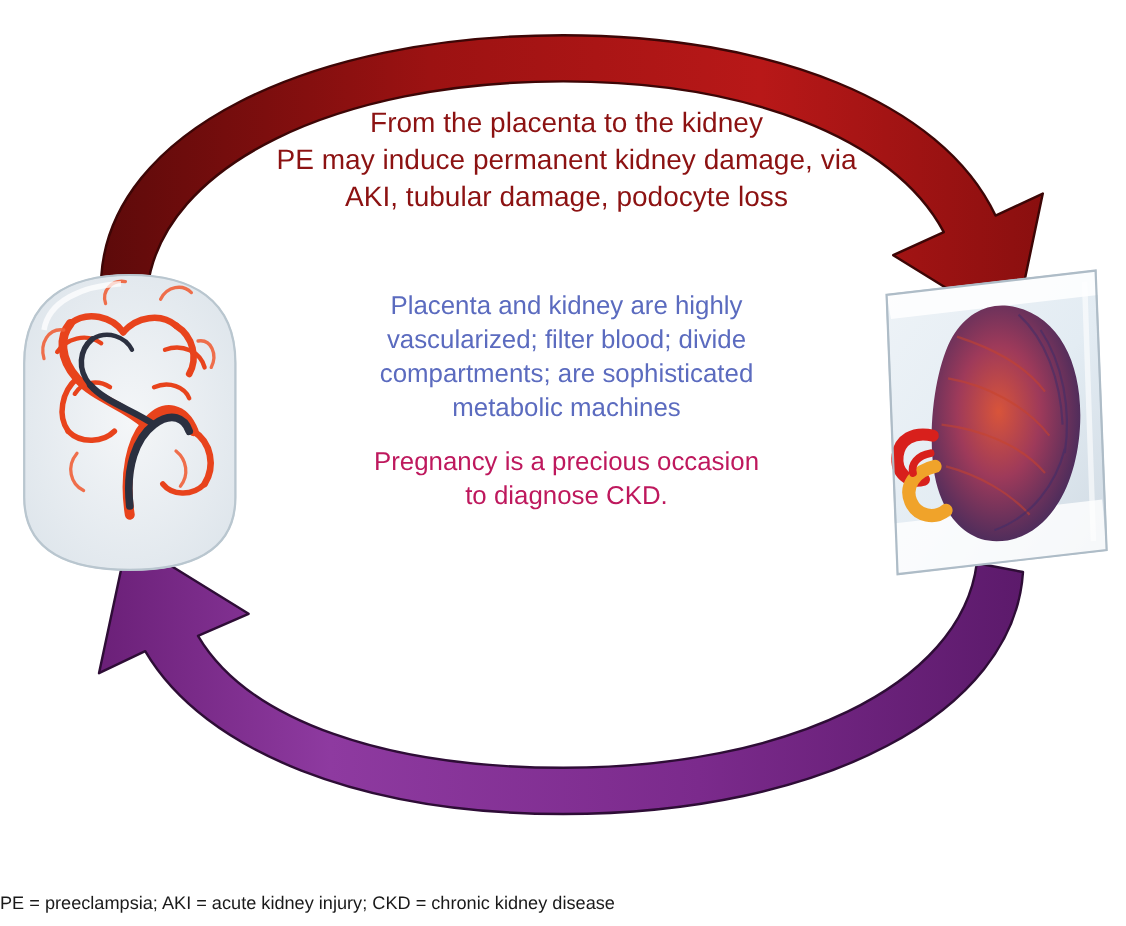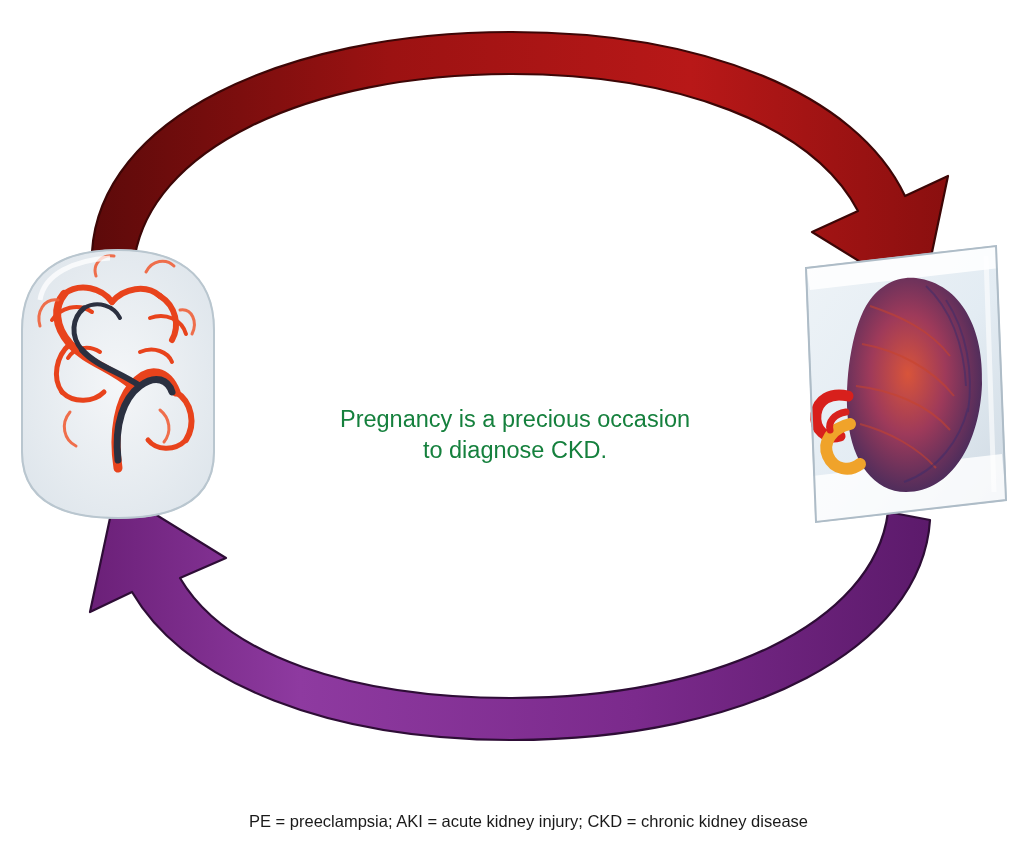--- a/index.html
+++ b/index.html
@@ -44,35 +44,35 @@
     top: 262px;
     width: 520px;
     font-size: 23.5px;
     color: #5b6bbf;
   }
   #mid-text-2 {
     left: 255px;
     top: 404px;
     width: 520px;
     font-size: 23.5px;
-    color: #15803d;
+    color: #be185d;
   }
   #bottom-text {
     left: 225px;
     top: 528px;
     width: 650px;
     font-size: 25.5px;
     color: #2b3c7a;
   }
   #footnote {
     position: absolute;
     left: 0;
     top: 812px;
     width: 808px;
-    text-align: right;
+    text-align: left;
     font-size: 16.5px;
     color: #1a1a1a;
   }
 </style>
 </head>
 <body>
 
 <div id="canvas">
 
   <svg class="svg-layer" viewBox="0 0 1024 842">
@@ -194,21 +194,28 @@
       <g fill="none" stroke-linecap="round">
         <path d="M 848,396 C 830,392 818,400 816,414 C 814,430 826,440 840,436" stroke="#d8201c" stroke-width="11"></path>
         <path d="M 850,424 C 832,428 822,442 828,456 C 834,470 850,472 860,464" stroke="#f0a32a" stroke-width="12"></path>
         <path d="M 846,412 C 834,414 828,422 830,430" stroke="#d8201c" stroke-width="7"></path>
       </g>
       <path d="M 806,268 L 996,246 L 1006,500 L 816,522 Z" fill="none" stroke="#aebcc7" stroke-width="2"></path>
       <path d="M 986,256 L 994,492" fill="none" stroke="#ffffff" stroke-width="5" opacity="0.6"></path>
     </g>
   </svg>
 
-
+  <div class="text-block" id="top-text">From the placenta to the kidney
+PE may induce permanent kidney damage, via
+AKI, tubular damage, podocyte loss</div>
+
+  <div class="text-block" id="mid-text-1">Placenta and kidney are highly
+vascularized; filter blood; divide
+compartments; are sophisticated
+metabolic machines</div>
 
   <div class="text-block" id="mid-text-2">Pregnancy is a precious occasion
 to diagnose CKD.</div>
 
 
   <div id="footnote">PE = preeclampsia; AKI = acute kidney injury; CKD = chronic kidney disease</div>
 
 </div>
 
 </body></html>

